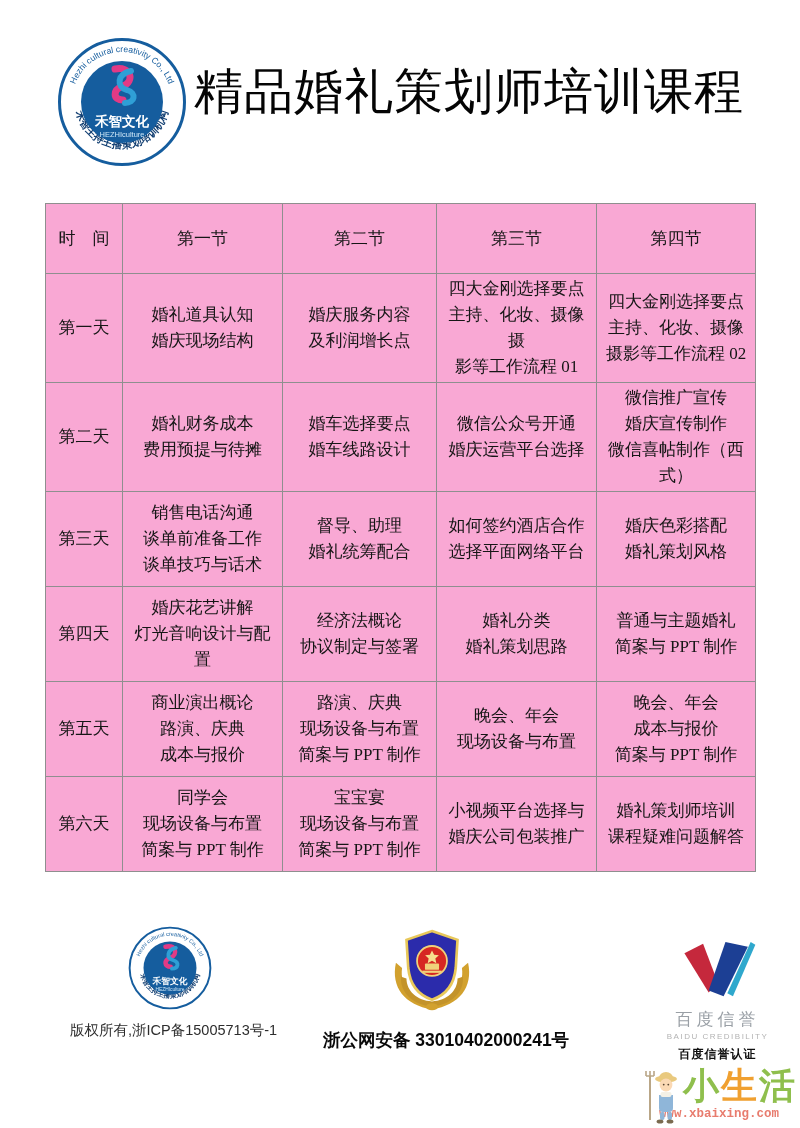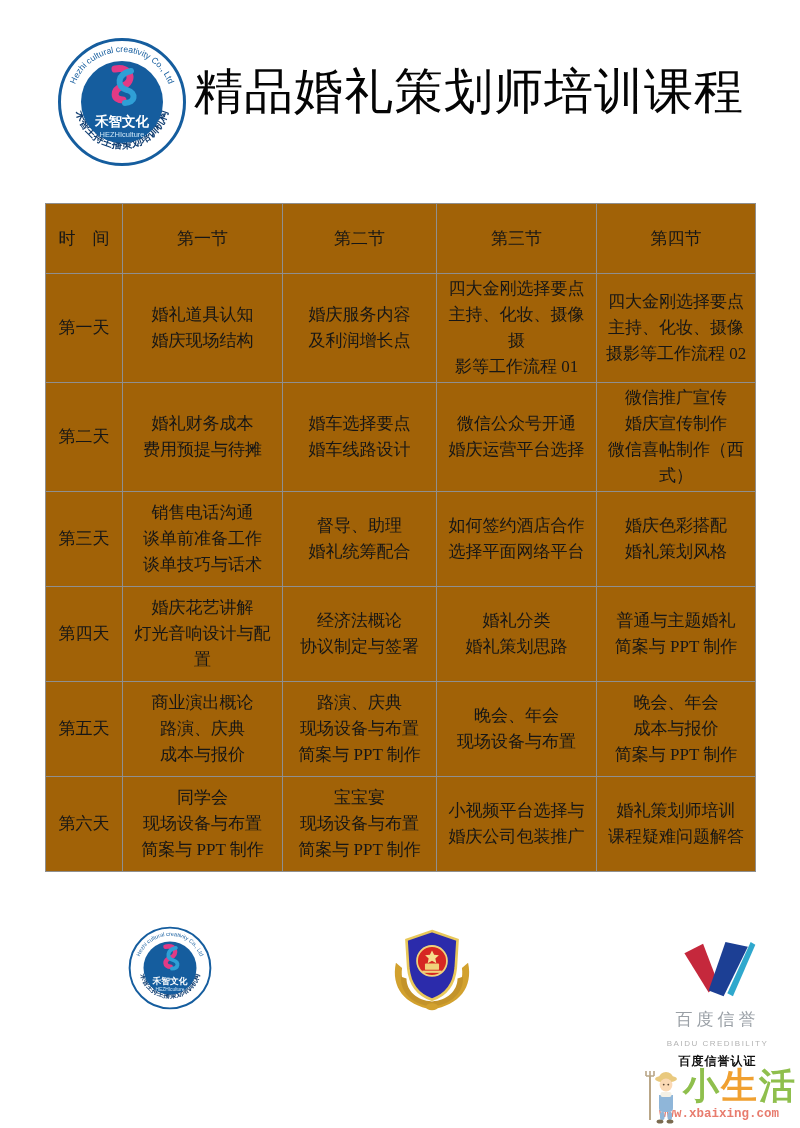--- a/index.html
+++ b/index.html
@@ -15,21 +15,21 @@
     font-size:49px;font-weight:400;letter-spacing:1px;
     color:#040404;text-align:center;white-space:nowrap;line-height:1.15;
   }
   
   table.course-table{
     position:absolute;left:45px;top:203px;width:710px;
     border-collapse:collapse;table-layout:fixed;
     font-size:17px;color:#161616;
   }
   .course-table th,.course-table td{
-    border:1px solid #8f8f8f;background:#a16207;
+    border:1px solid #8f8f8f;background:#f9a8d4;
     font-weight:normal;text-align:center;vertical-align:middle;
     line-height:26px;padding:2px 6px;
   }
   .course-table thead tr{height:70px;}
   .course-table tbody tr{height:95px;}
   
   .footer-col{position:absolute;text-align:center;}
   .footer-left{left:70px;top:926px;width:200px;}
   .logo-footer{position:relative;display:inline-block;width:84px;height:84px;}
   .copyright{
@@ -41,21 +41,21 @@
     margin-top:12px;font-family:"Liberation Sans","DejaVu Sans",sans-serif;
     font-size:17.5px;font-weight:bold;color:#090909;white-space:nowrap;
   }
   .footer-right{left:645px;top:942px;width:145px;}
   .baidu-brand-cn{
     margin-top:6px;font-family:"Liberation Sans","DejaVu Sans",sans-serif;
     font-size:17px;color:#999fa5;letter-spacing:4px;
   }
   .baidu-brand-en{
     font-family:"Liberation Sans","DejaVu Sans",sans-serif;
-    font-size:8px;color:#b3b3b3;letter-spacing:1.5px;margin-top:8px;
+    font-size:8px;color:#b3b3b3;letter-spacing:1.5px;margin-top:1px;
   }
   .baidu-caption{
     margin-top:5px;font-family:"Liberation Sans","DejaVu Sans",sans-serif;
     font-size:12px;font-weight:bold;color:#101010;letter-spacing:1px;
   }
   
   .watermark{position:absolute;left:645px;top:1066px;width:152px;height:60px;}
   .wm-char{position:absolute;left:0;top:4px;}
   .wm-brand{
     margin-left:38px;font-size:36px;font-weight:bold;letter-spacing:2px;
@@ -156,33 +156,35 @@
           <path id="arcBot2" d="M 19.5,76 A 47,47 0 0 0 110.5,76" fill="none"></path>
         </defs>
         <text font-size="8.6" fill="#155d9e" font-family="Liberation Sans, sans-serif"><textPath href="#arcTop2" startOffset="50%" text-anchor="middle">Hezhi cultural creativity Co., Ltd</textPath></text>
         <text font-size="10.5" font-weight="bold" fill="#123f72"><textPath href="#arcBot2" startOffset="50%" text-anchor="middle">禾智主持主播策划培训机构</textPath></text>
         <circle cx="65" cy="65" r="41" fill="#155d9e"></circle>
         <path d="M58,32 C74,29 78,44 66,49 C55,53 56,63 66,63" stroke="#e23a85" stroke-width="7" fill="none" stroke-linecap="round"></path>
         <path d="M74,34 C60,37 59,50 70,53 C80,56 78,66 68,66" stroke="#2f9fd6" stroke-width="6" fill="none" stroke-linecap="round"></path>
         <text x="65" y="89" text-anchor="middle" font-size="13.5" font-weight="bold" fill="#ffffff">禾智文化</text>
         <text x="65" y="100" text-anchor="middle" font-size="7.5" fill="#cde6f7" font-family="Liberation Sans, sans-serif">HEZHIculture</text>
       </svg></div>
+  <div class="copyright">版权所有,浙ICP备15005713号-1</div>
 </div>
 
 <div class="footer-col footer-center">
   <svg width="98" height="88" viewBox="0 0 110 100">
     <path d="M14,44 C8,72 24,92 55,97 C86,92 102,72 96,44 L89,50 C92,70 78,87 55,90 C32,87 18,70 21,50 Z" fill="#d2a12e"></path>
     <path d="M20,60 C18,78 34,92 55,94 C76,92 92,78 90,60 L84,62 C84,76 72,87 55,88 C38,87 26,76 26,62 Z" fill="#c3932a"></path>
     <ellipse cx="55" cy="94" rx="7" ry="4" fill="#d2a12e"></ellipse>
     <path d="M55,8 L84,18 L82,50 C80,70 70,81 55,86 C40,81 30,70 28,50 L26,18 Z" fill="#2b2bab" stroke="#e8c85a" stroke-width="3"></path>
     <circle cx="55" cy="42" r="17" fill="#d62822" stroke="#f0d27a" stroke-width="2"></circle>
     <path d="M55,30 l2.4,5 5.4,.6 -4,3.7 1.1,5.3 -4.9,-2.7 -4.9,2.7 1.1,-5.3 -4,-3.7 5.4,-.6 Z" fill="#f6df8e"></path>
     <rect x="47" y="45" width="16" height="7" rx="1" fill="#f0d27a"></rect>
     <rect x="44" y="53" width="22" height="2.5" fill="#f0d27a"></rect>
   </svg>
+  <div class="police-record">浙公网安备 33010402000241号</div>
 </div>
 
 <div class="footer-col footer-right">
   <svg width="76" height="56" viewBox="0 0 80 60">
     <polygon points="4,12 24,2 40,44 30,54" fill="#c5283c"></polygon>
     <polygon points="48,0 72,5 46,58 30,52" fill="#1c3f94"></polygon>
     <polygon points="75,0 80,3 56,58 50,55" fill="#2fa8cd"></polygon>
   </svg>
   <div class="baidu-brand-cn">百度信誉</div>
   <div class="baidu-brand-en">BAIDU CREDIBILITY</div>

